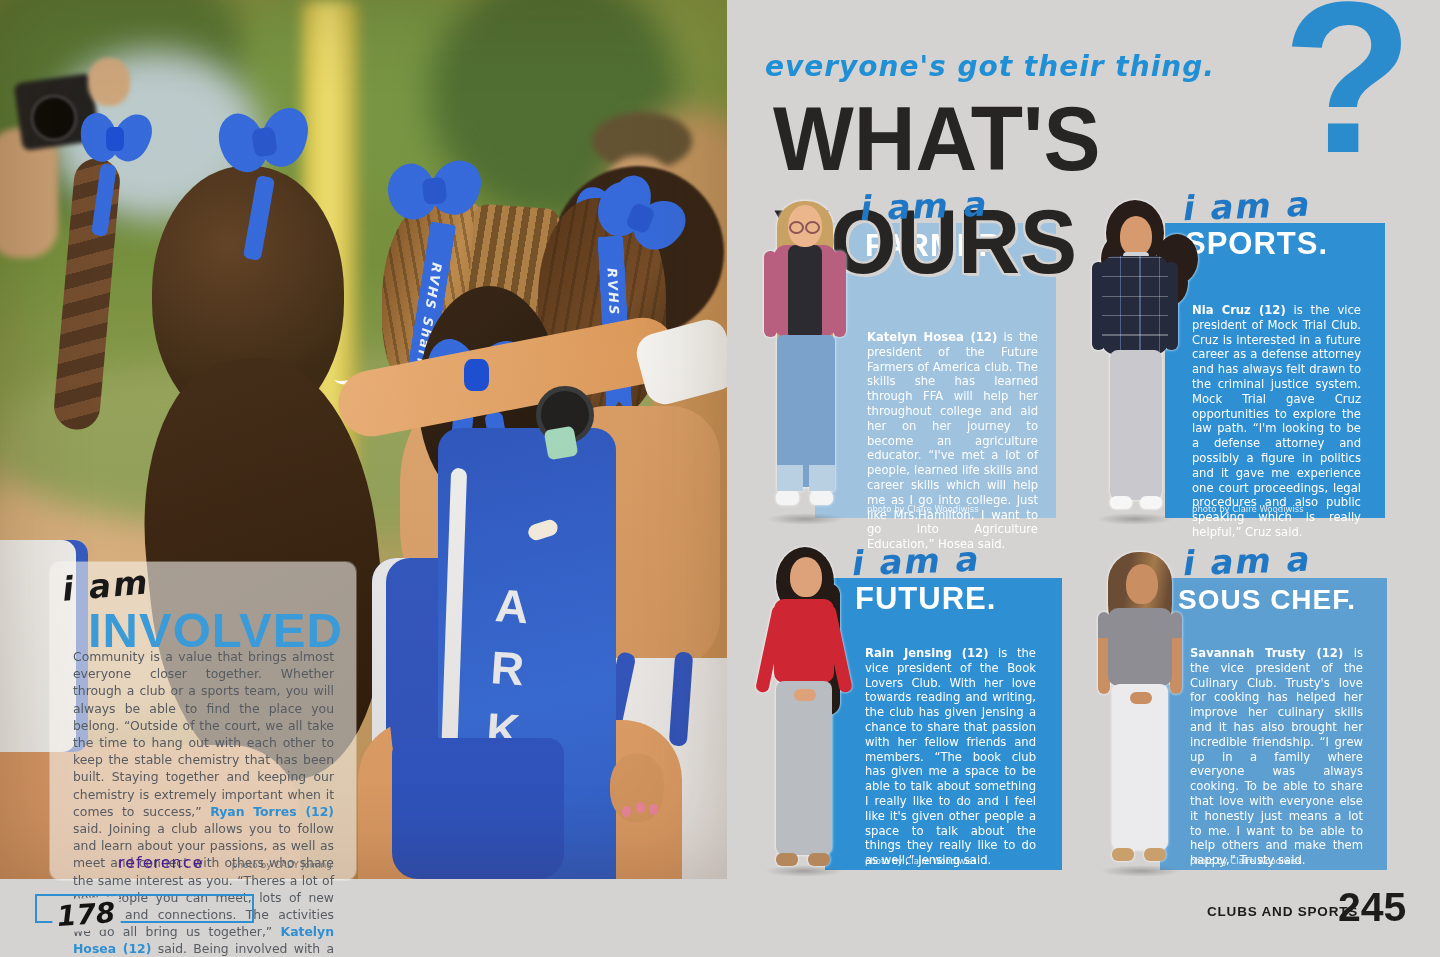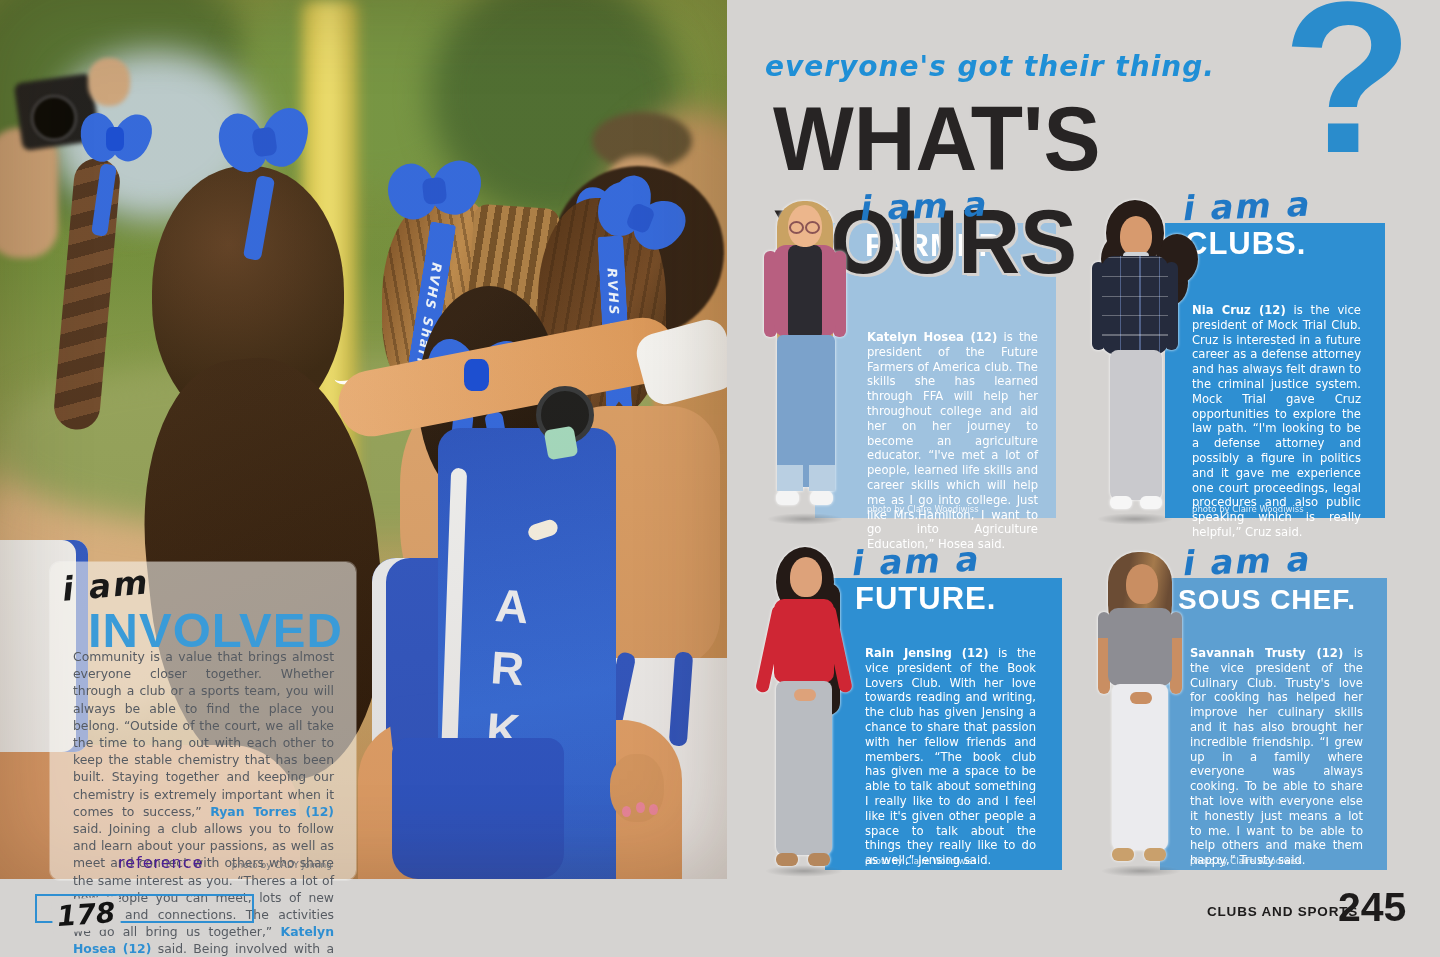--- a/index.html
+++ b/index.html
@@ -332,21 +332,21 @@
   <div class="card c1">
     <div class="title">
       <span>FARMER</span>
     </div>
     <div class="body"><b>Katelyn Hosea (12)</b><span> is the president of the Future Farmers of America club. The skills she has learned through FFA will help her throughout college and aid her on her journey to become an agriculture educator. “I've met a lot of people, learned life skills and career skills which will help me as I go into college. Just like Mrs.Hamilton, I want to go into Agriculture Education,” Hosea said.</span></div>
     <div class="credit">photo by Claire Woodiwiss</div>
   </div>
 
   <div class="card c2">
     <div class="title">
-      <span>CLUBS.</span>
+      <span>SPORTS.</span>
       <span></span>
     </div>
     <div class="body"><b>Nia Cruz (12)</b><span> is the vice president of Mock Trial Club. Cruz is interested in a future career as a defense attorney and has always felt drawn to the criminal justice system. Mock Trial gave Cruz opportunities to explore the law path. “I'm looking to be a defense attorney and possibly a figure in politics and it gave me experience one court proceedings, legal procedures and also public speaking which is really helpful,” Cruz said.</span></div>
     <div class="credit">photo by Claire Woodiwiss</div>
   </div>
 
   <div class="card c3">
     <div class="title">
       <span>FUTURE.</span>
       <span></span>

